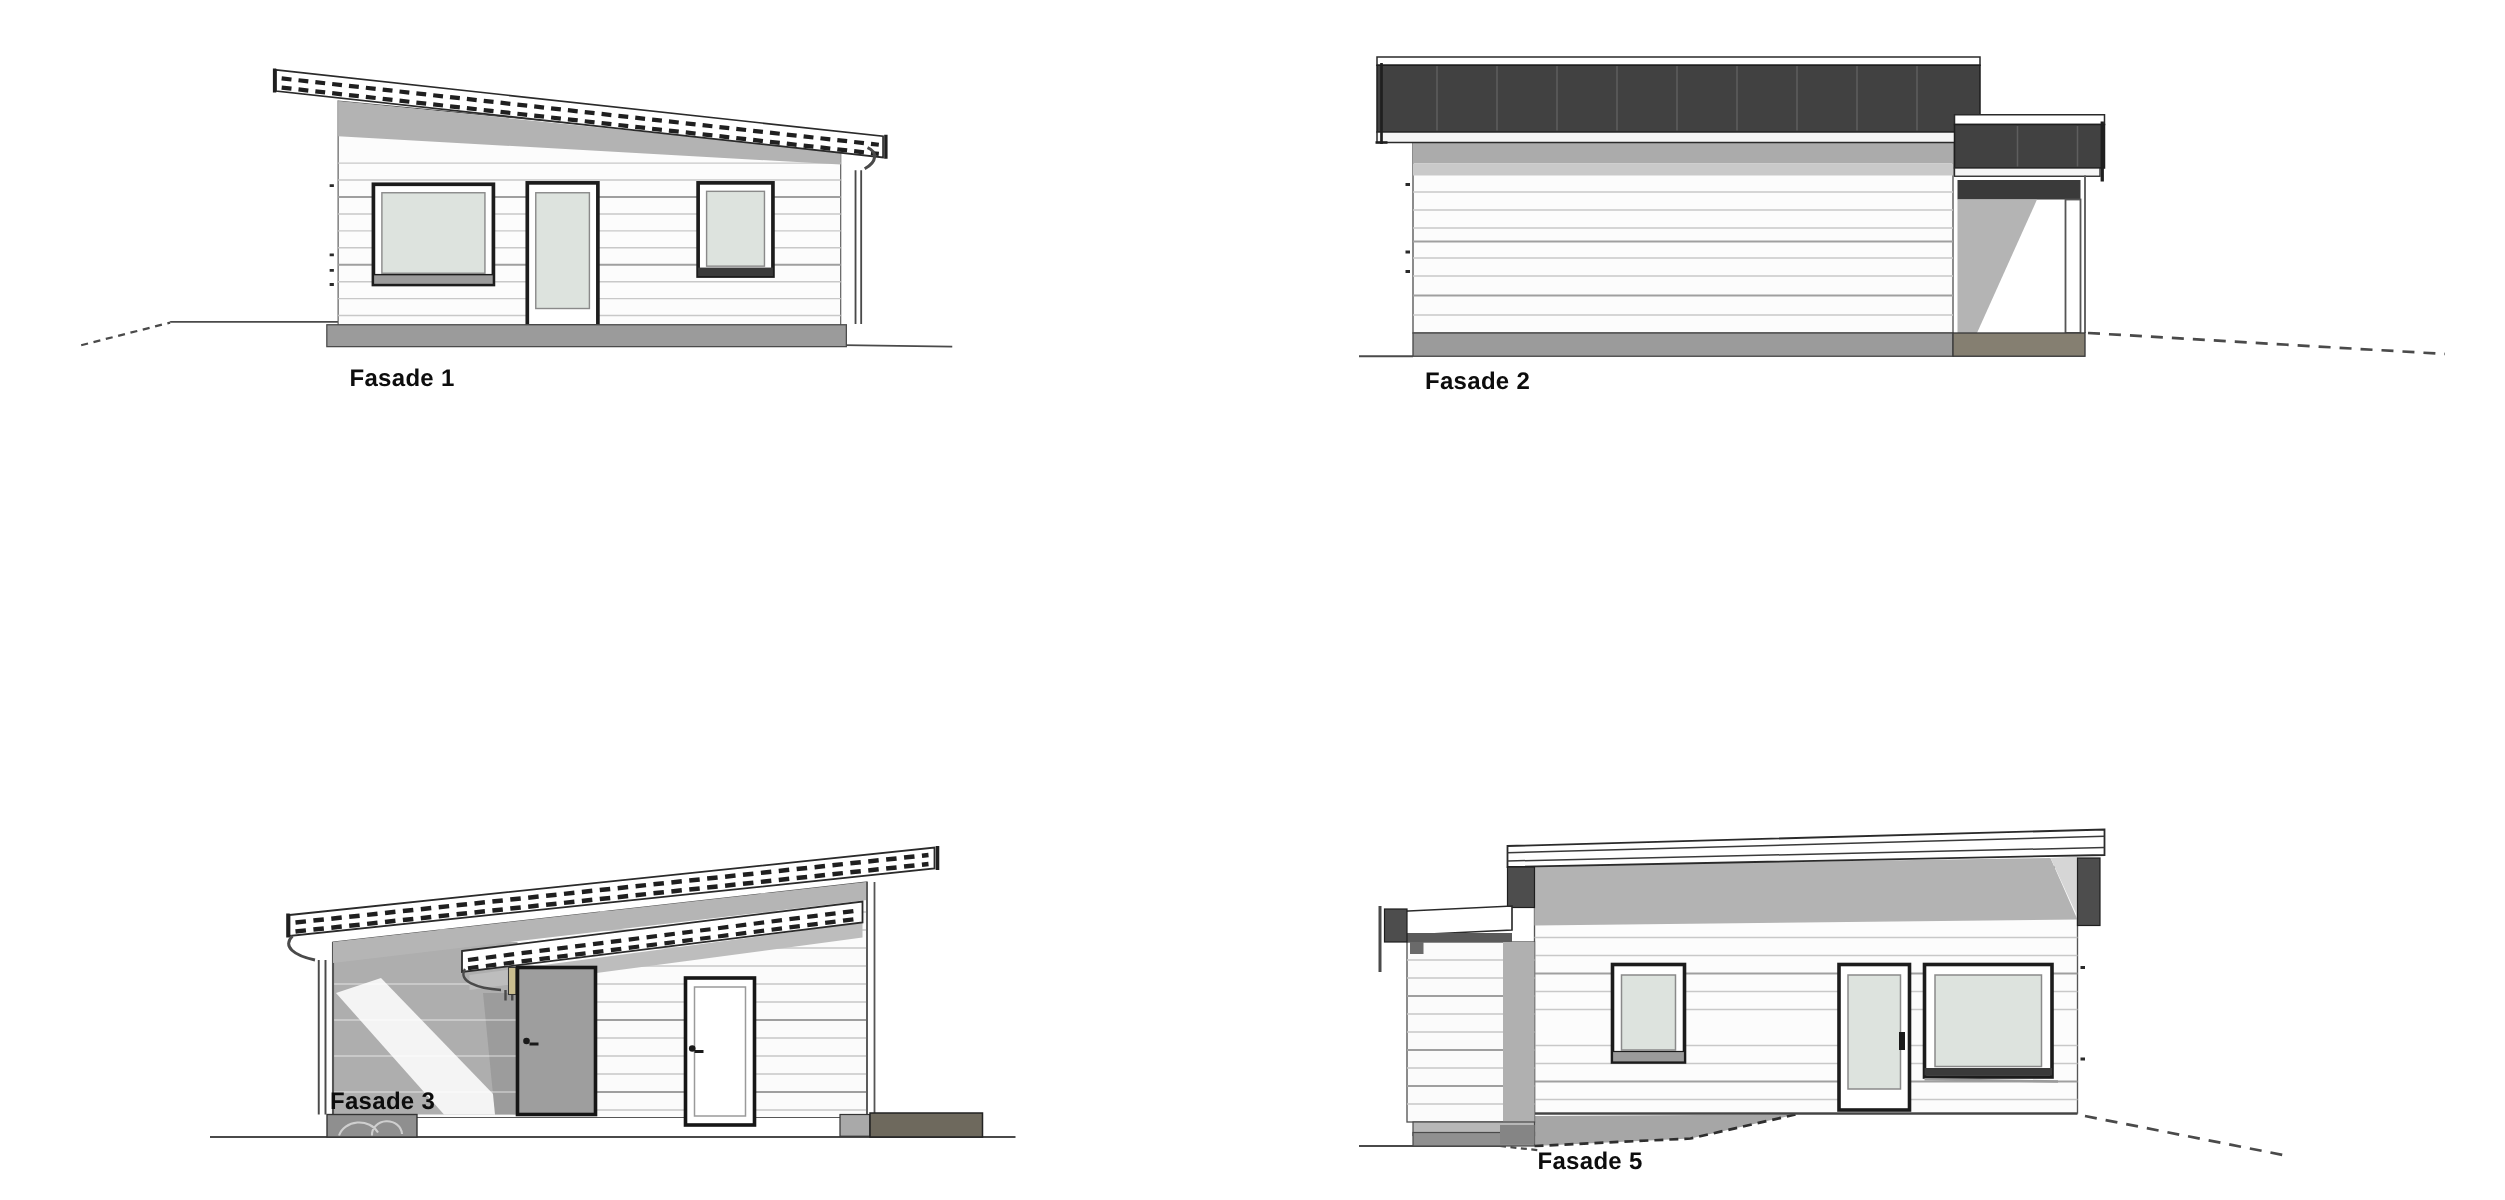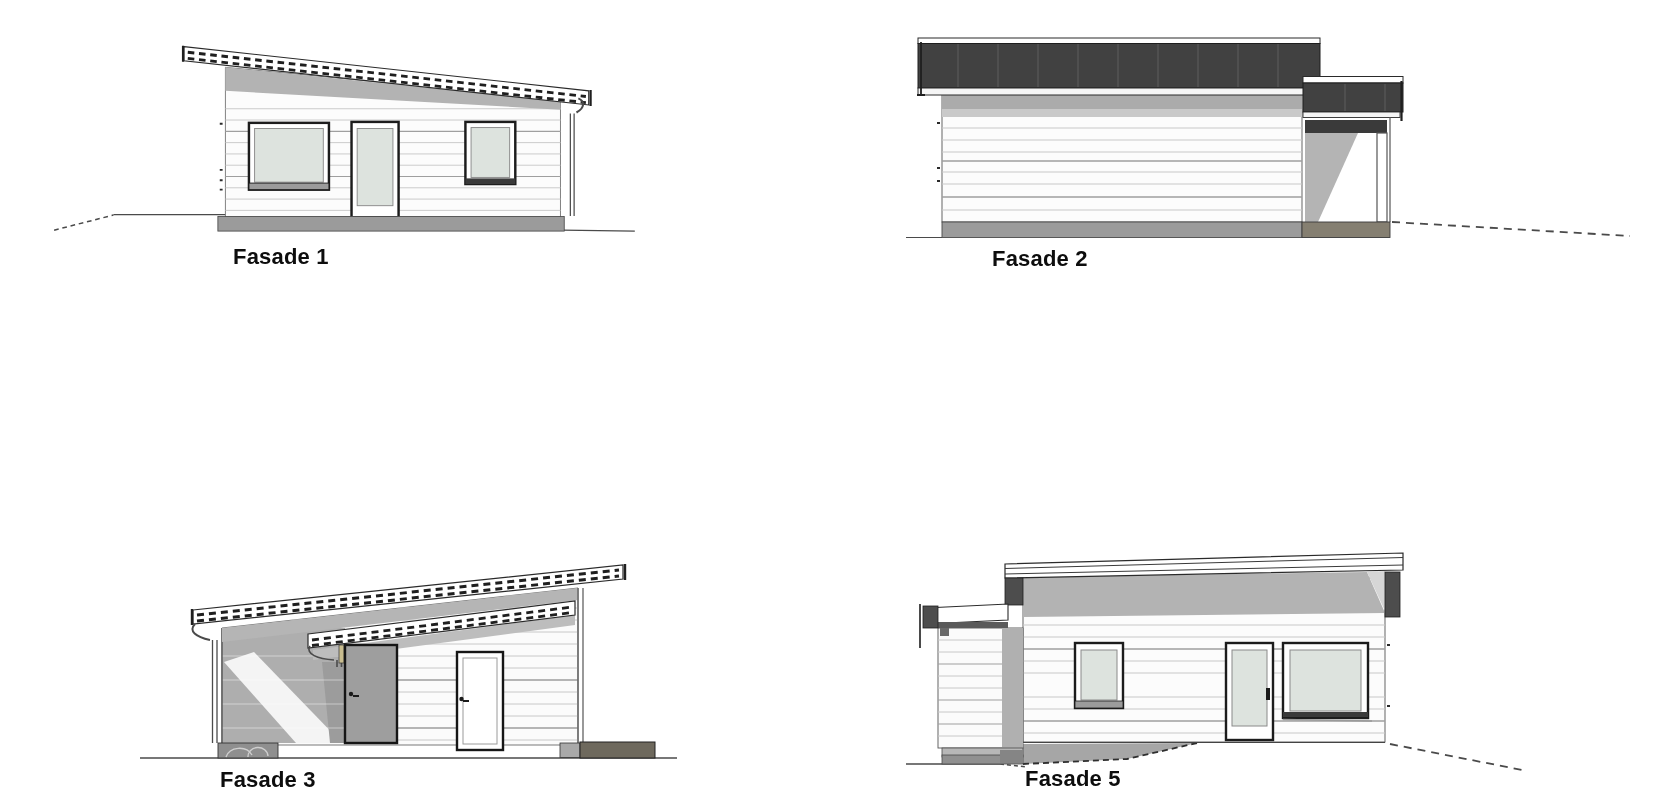--- a/index.html
+++ b/index.html
@@ -1,19 +1,19 @@
 <!DOCTYPE html>
 <html><head>
 <meta charset="utf-8">
 <style>
   html,body{margin:0;padding:0;background:#ffffff;}
   #canvas{position:relative;width:1670px;height:800px;background:#ffffff;overflow:hidden;
           font-family:"Liberation Sans","DejaVu Sans",sans-serif;}
   .drawing{position:absolute;}
-  .fig-label{position:absolute;font-weight:bold;font-size:22px;color:#0d0d0d;letter-spacing:.2px;white-space:nowrap;}
+  .fig-label{position:absolute;font-weight:bold;font-size:16px;color:#0d0d0d;letter-spacing:.2px;white-space:nowrap;}
   svg{display:block;}
 </style>
 </head>
 <body>
 
 <div id="canvas">
 
   <div class="drawing" style="left:40px;top:28px">
     <svg width="640" height="217" viewBox="40 28 680 217">
 
@@ -99,21 +99,21 @@
         <rect x="1305" y="120" width="82" height="13" fill="#3a3a3a"></rect>
         <polygon points="1305,133 1358,133 1318,222 1305,222" fill="#b4b4b4"></polygon>
         <rect x="1377" y="133" width="10" height="89" fill="#ffffff" stroke="#555" stroke-width="1.2"></rect>
         <path d="M1390 117 V222" stroke="#555" stroke-width="1.2" fill="none"></path>
       </g>
 
       <rect x="942" y="222" width="360" height="15.5" fill="#9b9b9b" stroke="#4a4a4a" stroke-width="0.9"></rect>
       <rect x="1302" y="222" width="88" height="15.5" fill="#857f71" stroke="#3a3a3a" stroke-width="0.9"></rect>
     </svg>
   </div>
-  <div class="fig-label" style="left:992px;top:246px">Fasade 2</div>
+  <div class="fig-label" style="left:950px;top:246px">Fasade 2</div>
 
   <div class="drawing" style="left:130px;top:550px">
     <svg width="560" height="215" viewBox="130 550 560 215">
 
       <path d="M140 758 H677" stroke="#4a4a4a" stroke-width="1.3" fill="none"></path>
 
       <g>
         <polygon points="222,628 578,588 578,745 222,745" fill="#fbfbfb" stroke="#555" stroke-width="0.8"></polygon>
         <path stroke="#c8c8c8" stroke-width="1" fill="none" d="M507 596H578 M400 608H578 M293 620H578 M222 632H578 M222 644H578 M222 656H578 M222 668H578 M222 692H578 M222 704H578 M222 716H578 M222 740H578"></path>
         <path stroke="#9f9f9f" stroke-width="1.3" fill="none" d="M222 680H578 M222 728H578"></path>
@@ -165,21 +165,21 @@
       </g>
 
       <g>
         <rect x="218" y="743" width="60" height="15" fill="#8f8f8f" stroke="#333" stroke-width="0.9"></rect>
         <path d="M226 757 a14 12 0 0 1 26 -2 M248 757 a10 9 0 0 1 20 -1" stroke="#cfcfcf" stroke-width="1.4" fill="none"></path>
         <rect x="560" y="743" width="20" height="14.5" fill="#a9a9a9" stroke="#333" stroke-width="0.8"></rect>
         <rect x="580" y="742" width="75" height="16" fill="#6e695d" stroke="#222" stroke-width="1"></rect>
       </g>
     </svg>
   </div>
-  <div class="fig-label" style="left:220px;top:767px">Fasade 3</div>
+  <div class="fig-label" style="left:220px;top:726px">Fasade 3</div>
 
   <div class="drawing" style="left:880px;top:545px">
     <svg width="680" height="230" viewBox="880 545 680 230">
 
       <g stroke="#4a4a4a" fill="none">
         <path d="M906 764 H1000" stroke-width="1.3"></path>
         <path d="M1000 764 L1027 767" stroke-width="1.5" stroke-dasharray="4 3"></path>
         <path d="M1390 744 L1522 770" stroke-width="1.8" stroke-dasharray="8 6"></path>
       </g>
 

